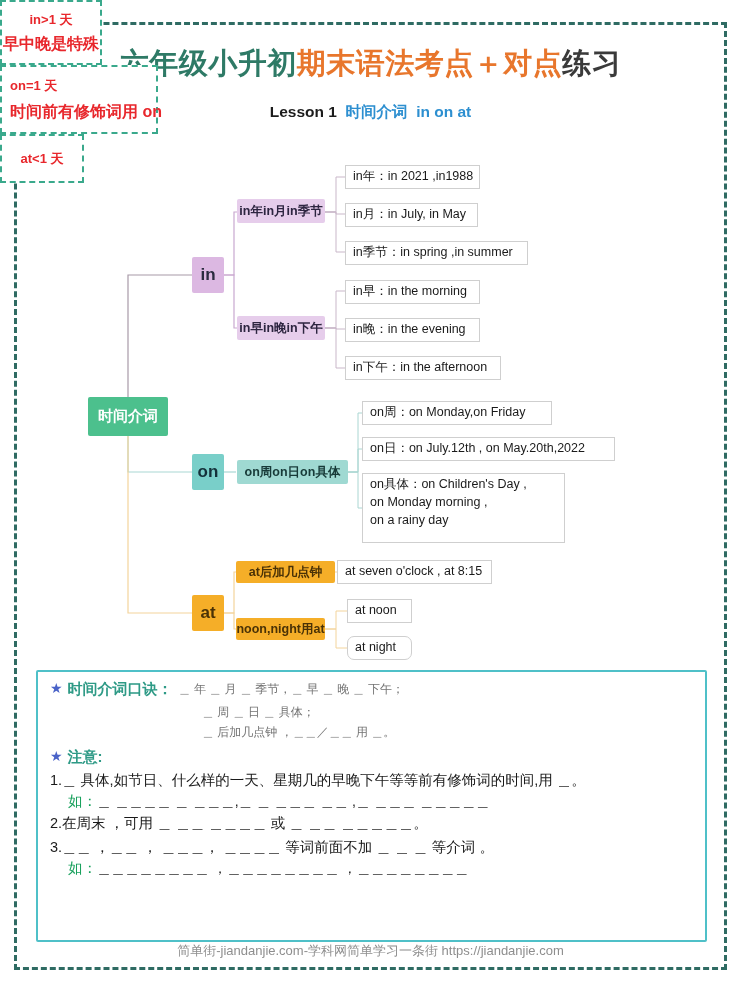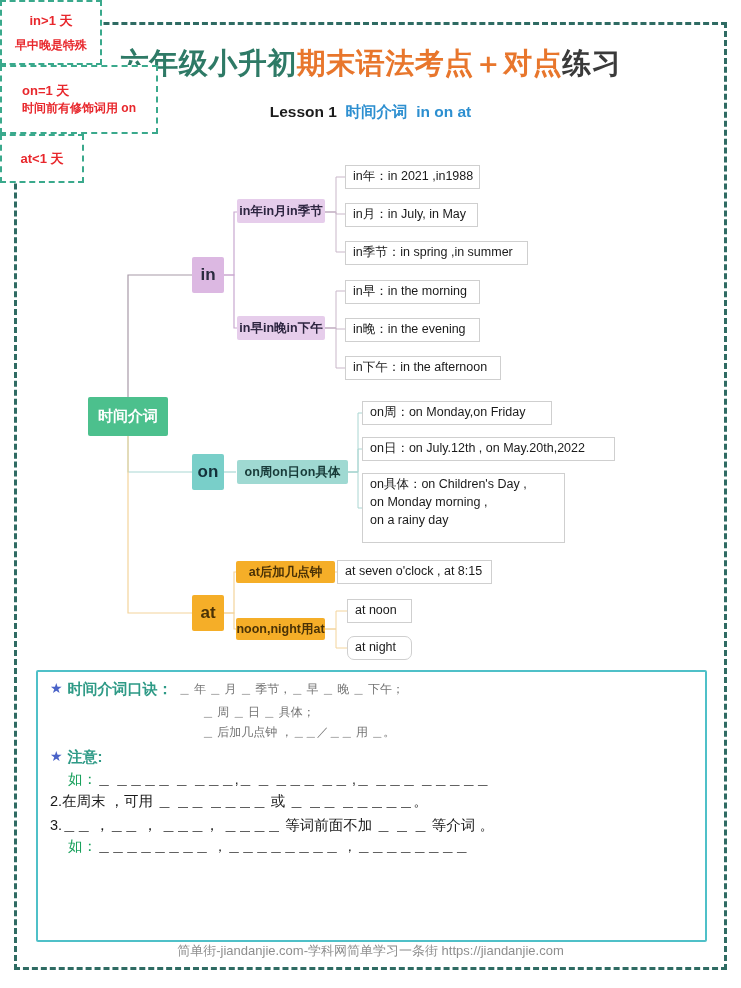--- a/index.html
+++ b/index.html
@@ -80,21 +80,21 @@
 
   .note {
     border:2px dashed #3aa98c;
     background:#ffffff;
     display:flex; flex-direction:column;
     align-items:center; justify-content:space-around;
     padding:6px 8px;
     box-sizing:border-box;
   }
   .note-line { color:#e8272c; font-weight:bold; font-size:13px; white-space:nowrap; }
-  .note-line.small { font-size:12px; }
+  .note-line.small { font-size:16px; }
 
   
   .card {
     position:absolute; left:36px; top:670px; width:671px; height:272px;
     border:2px solid #4fc0c8;
     background:#ffffff;
     box-sizing:border-box;
     border-radius:2px;
     overflow:hidden;
   }
@@ -178,21 +178,21 @@
   <div class="node lvl1 on" style="left:192px; top:454px; width:32px; height:36px;">on</div>
 
   <div class="node lvl2 on" style="left:237px; top:460px; width:111px; height:24px;">on周on日on具体</div>
 
   <div class="node leaf" style="left:362px; top:401px; width:190px; height:24px;">on周：on Monday,on Friday</div>
   <div class="node leaf" style="left:362px; top:437px; width:253px; height:24px;">on日：on July.12th , on May.20th,2022</div>
   <div class="node leaf" style="left:362px; top:473px; width:203px; height:70px; white-space:pre-line;">on具体：on Children's Day ,
 on Monday morning ,
 on a rainy day</div>
 
-  <div class="note" style="left:556px; top:471px; width:158px; height:69px; align-items:flex-start; padding-left:20px;justify-content:center;">
+  <div class="note" style="left:556px; top:471px; width:158px; height:69px; align-items:flex-start; padding-left:8px;">
     <span class="note-line">on=1 天</span>
     <span class="note-line small">时间前有修饰词用 on</span>
   </div>
 
   <div class="node lvl1 at" style="left:192px; top:595px; width:32px; height:36px;">at</div>
 
   <div class="node lvl2 at" style="left:236px; top:561px; width:99px; height:22px;">at后加几点钟</div>
   <div class="node lvl2 at" style="left:236px; top:618px; width:89px; height:22px;">noon,night用at</div>
 
   <div class="node leaf" style="left:337px; top:560px; width:155px; height:24px;">at seven o'clock , at 8:15</div>
@@ -213,20 +213,21 @@
       <span class="mnemonic-body" style="margin-left:6px;">＿ 年 ＿ 月 ＿ 季节，＿ 早 ＿ 晚 ＿ 下午；</span>
     </div>
     <div class="mnemonic-body indent">＿ 周 ＿ 日 ＿ 具体；</div>
     <div class="mnemonic-body indent">＿ 后加几点钟 ，＿＿／＿＿ 用 ＿。</div>
 
     <div class="rowline" style="margin-top:6px;">
       <span class="star">★</span>
       <span class="hdr">注意:</span>
     </div>
 
+    <div class="note-num">1.＿ 具体,如节日、什么样的一天、星期几的早晚下午等等前有修饰词的时间,用 ＿。</div>
     <div class="ex-line" style="margin-left:18px;">
       <span class="ex-label">如：</span>
       <span class="blanks">＿ ＿＿＿＿ ＿ ＿＿＿,＿ ＿ ＿＿＿ ＿＿ ,＿ ＿＿＿ ＿＿＿＿＿</span>
     </div>
 
     <div class="note-num">2.在周末 ，可用 ＿ ＿＿ ＿＿＿＿ 或 ＿ ＿＿ ＿＿＿＿＿。</div>
 
     <div class="note-num">3.＿＿ ，＿＿ ，  ＿＿＿，  ＿＿＿＿ 等词前面不加 ＿ ＿ ＿  等介词 。</div>
     <div class="ex-line" style="margin-left:18px;">
       <span class="ex-label">如：</span>

